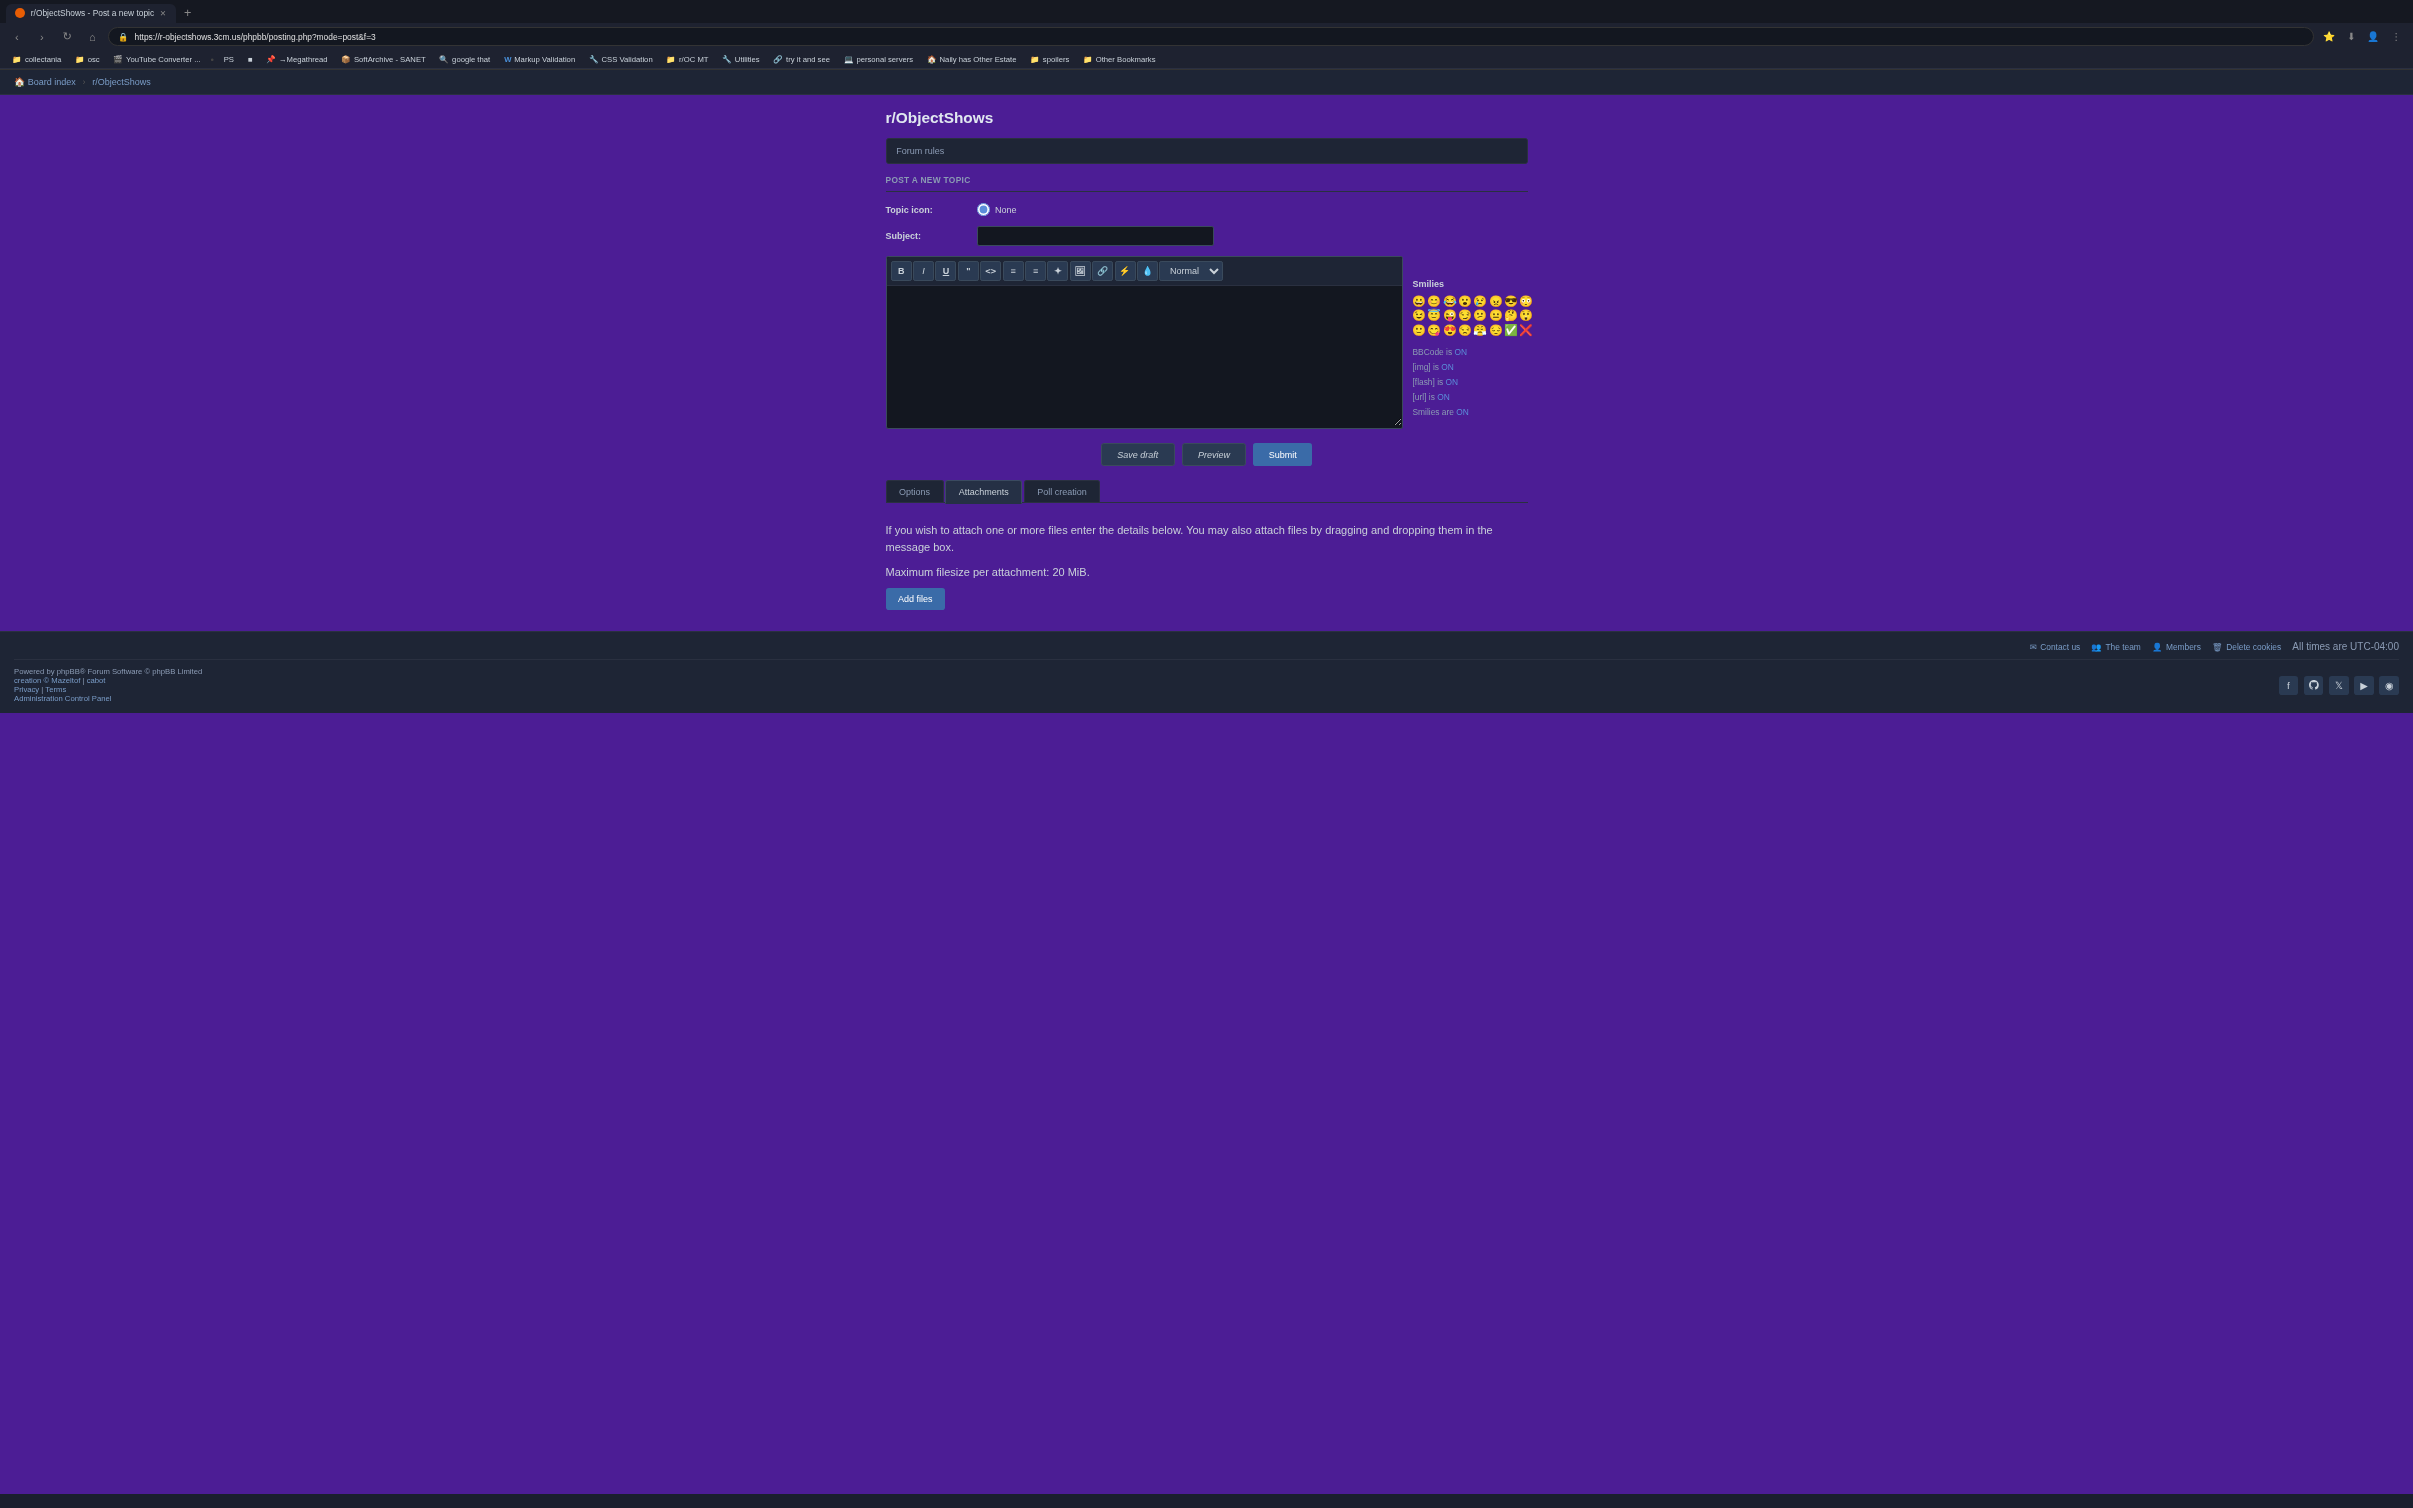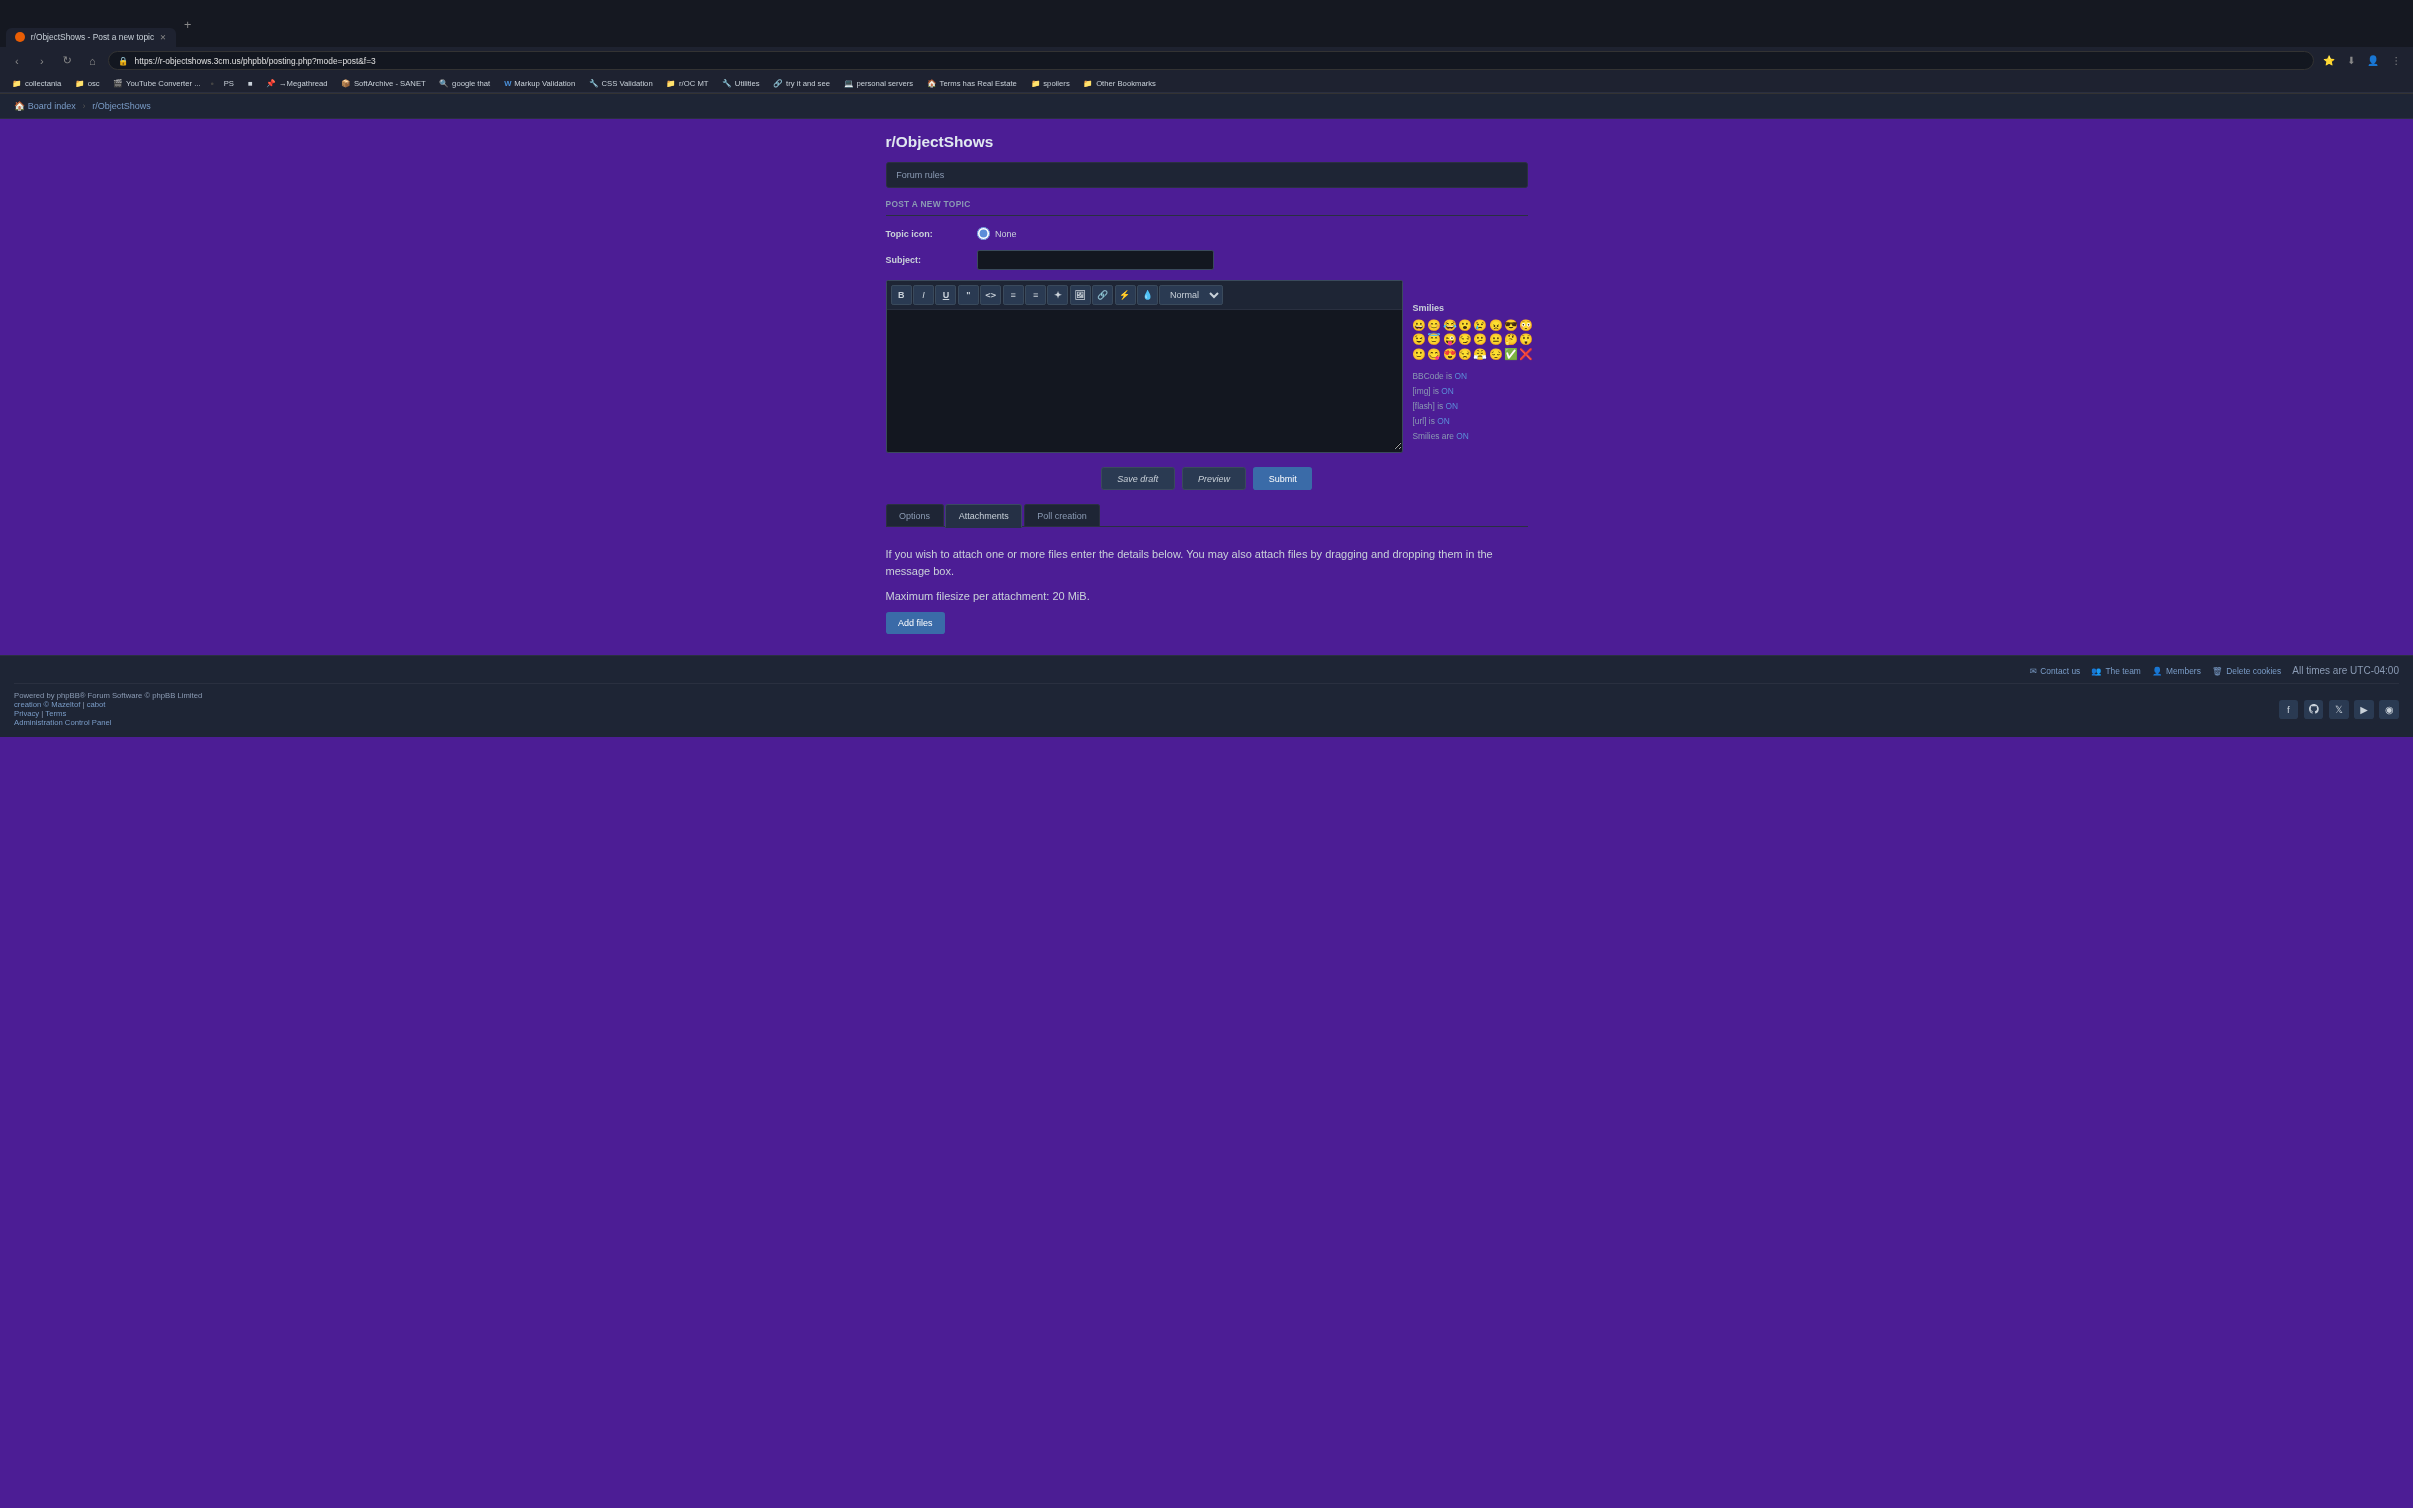--- a/index.html
+++ b/index.html
@@ -25,21 +25,20 @@
     .tab {
       display: flex;
       align-items: center;
       gap: 5.6px;
       padding: 4.2px 9.8px;
       background: #1e2230;
       border-radius: 5.6px 5.6px 0 0;
       font-size: 8.4px;
       color: #c9d1d9;
       min-width: 126px;
-      margin-top: 24px;
     }
     .tab .favicon {
       width: 9.8px;
       height: 9.8px;
       background: #e85d04;
       border-radius: 50%;
       display: inline-block;
     }
     .tab .close-btn {
       margin-left: auto;
@@ -525,21 +524,21 @@
     <div class="bookmark-item">
       <span>🔗</span>
       <span>try it and see</span>
     </div>
     <div class="bookmark-item">
       <span>💻</span>
       <span>personal servers</span>
     </div>
     <div class="bookmark-item">
       <span>🏠</span>
-      <span>Terms has Real Estate</span>
+      <span>Naily has Other Estate</span>
     </div>
     <div class="bookmark-item">
       <span>📁</span>
       <span>spoilers</span>
     </div>
     <div class="bookmark-item">
       <span>📁</span>
       <span>Other Bookmarks</span>
     </div>
   </div>

